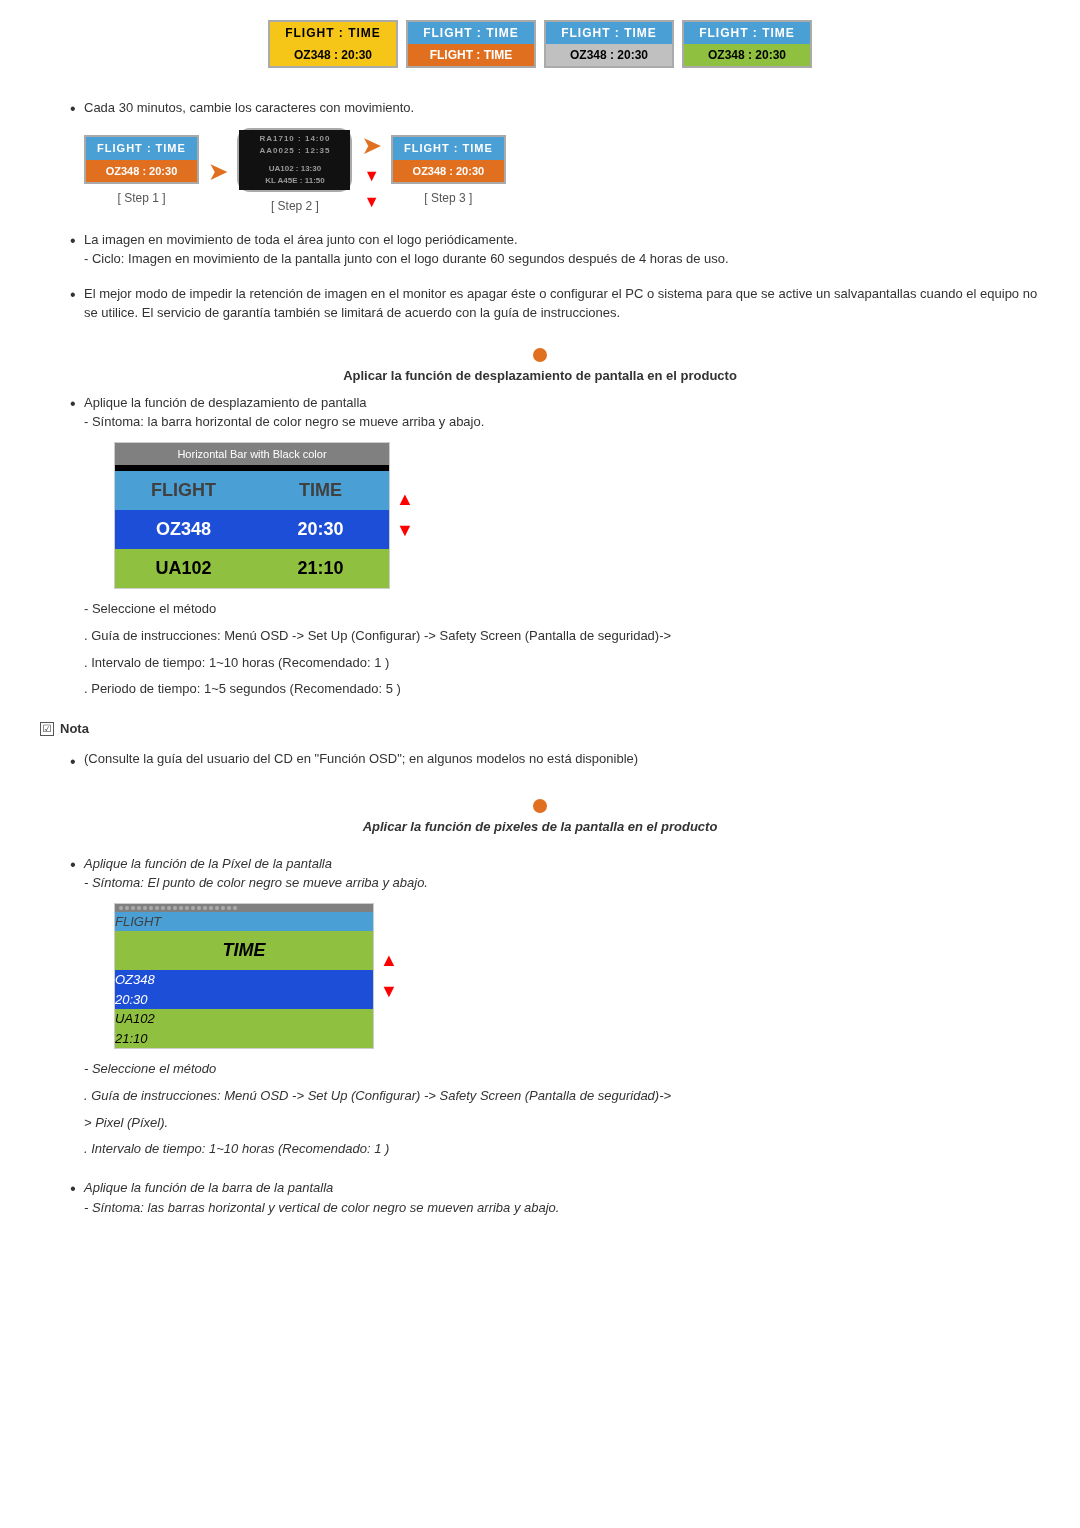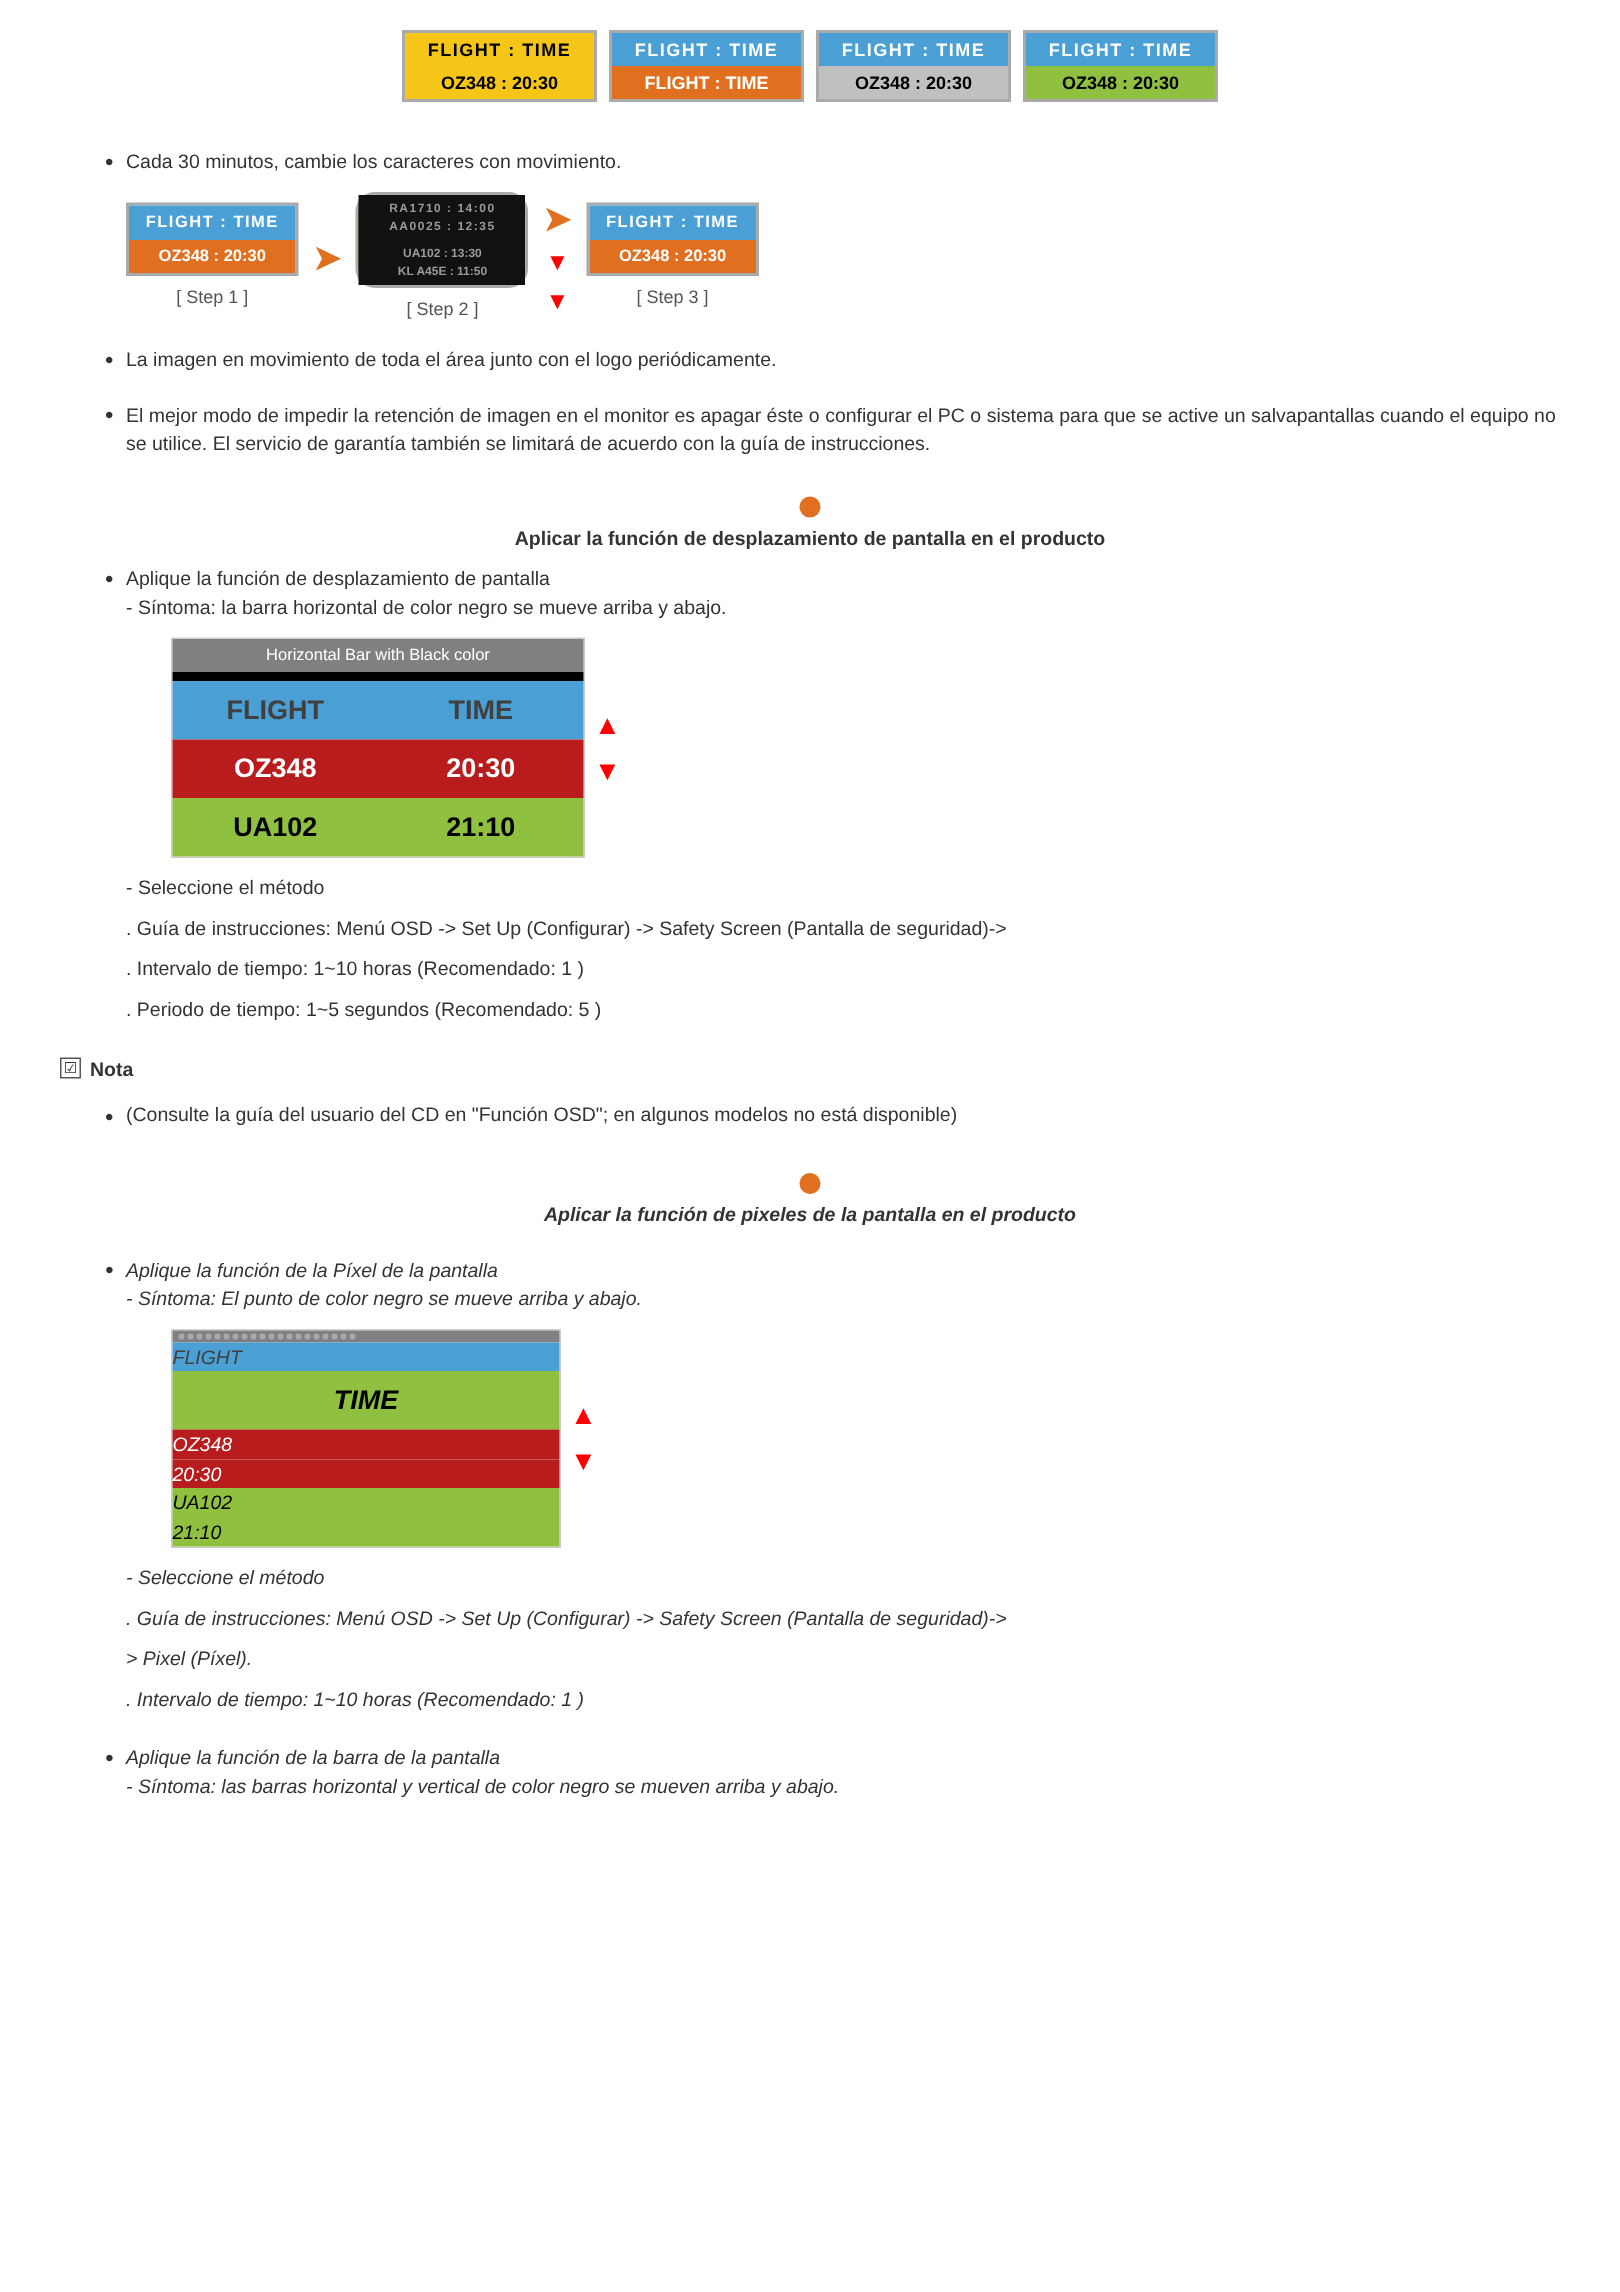--- a/index.html
+++ b/index.html
@@ -153,21 +153,21 @@
       display: flex;
     }
     .display-panel .panel-cell {
       flex: 1;
       font-weight: bold;
       font-size: 18px;
       text-align: center;
       padding: 6px 4px;
     }
     .bg-blue { background: #4a9fd4; color: #404040; }
-    .bg-orange { background: #b91c1c; color: #fff; }
+    .bg-orange { background: #1d4ed8; color: #fff; }
     .bg-green { background: #90c040; color: #000; }
 
     
     .panel-with-arrow {
       display: flex;
       align-items: center;
     }
     .arrow-column {
       display: flex;
       flex-direction: column;
@@ -286,20 +286,21 @@
       </div>
     </div>
   </div>
 </div>
 
 <div class="indented" style="margin-top:15px;">
   <div class="bullet-item">
     <span class="bullet">•</span>
     <div class="bullet-text">
       <span>La imagen en movimiento de toda el área junto con el logo periódicamente.</span><br>
+      <span>- Ciclo:  Imagen en movimiento de la pantalla junto con el logo durante 60 segundos después de 4 horas de uso.</span>
     </div>
   </div>
 </div>
 
 <div class="indented" style="margin-top:15px;">
   <div class="bullet-item">
     <span class="bullet">•</span>
     <div class="bullet-text">
       <span>El mejor modo de impedir la retención de imagen en el monitor es apagar éste o configurar el PC o sistema para que se active un salvapantallas cuando el equipo no se utilice. El servicio de garantía también se limitará de acuerdo con la guía de instrucciones.</span>
     </div>

